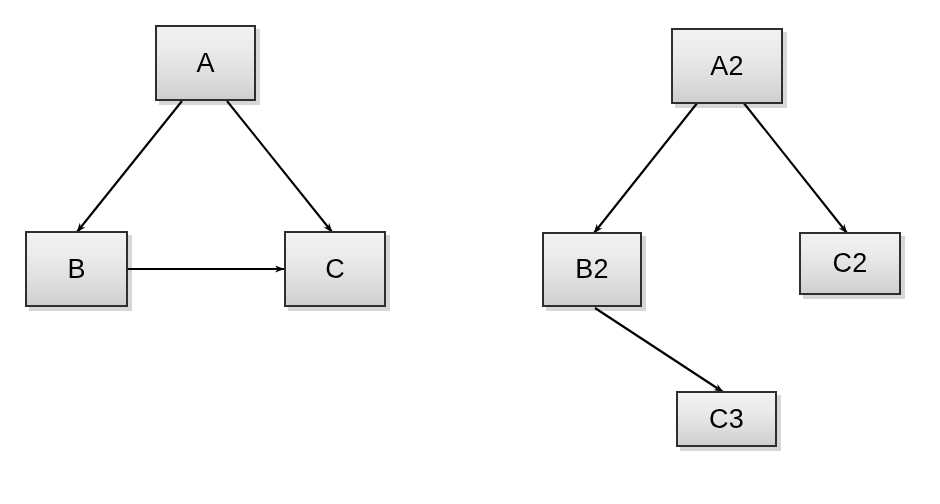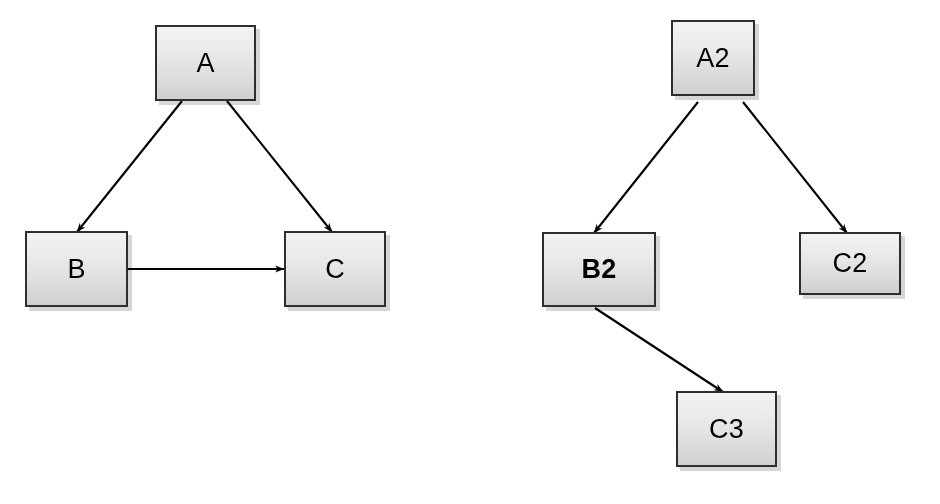--- a/index.html
+++ b/index.html
@@ -69,27 +69,27 @@
   <div id="nodes">
       <div class="node" style="left: 155px; top: 25px; width: 101px; height: 76px;">
         <span class="node-label">A</span>
       </div>
       <div class="node" style="left: 25px; top: 231px; width: 103px; height: 76px;">
         <span class="node-label">B</span>
       </div>
       <div class="node" style="left: 284px; top: 231px; width: 102px; height: 76px;">
         <span class="node-label">C</span>
       </div>
-      <div class="node" style="left: 671px; top: 20px; width: 84px; height: 76px;">
+      <div class="node" style="left: 671px; top: 28px; width: 112px; height: 76px;">
         <span class="node-label">A2</span>
       </div>
-      <div class="node" style="left: 542px; top: 232px; width: 114px; height: 75px; font-weight: bold;">
+      <div class="node" style="left: 542px; top: 232px; width: 100px; height: 75px;">
         <span class="node-label">B2</span>
       </div>
       <div class="node" style="left: 799px; top: 232px; width: 102px; height: 63px;">
         <span class="node-label">C2</span>
       </div>
-      <div class="node" style="left: 676px; top: 391px; width: 101px; height: 76px;">
+      <div class="node" style="left: 676px; top: 391px; width: 101px; height: 56px;">
         <span class="node-label">C3</span>
       </div>
     </div>
 
 </div>
 
 </body></html>

